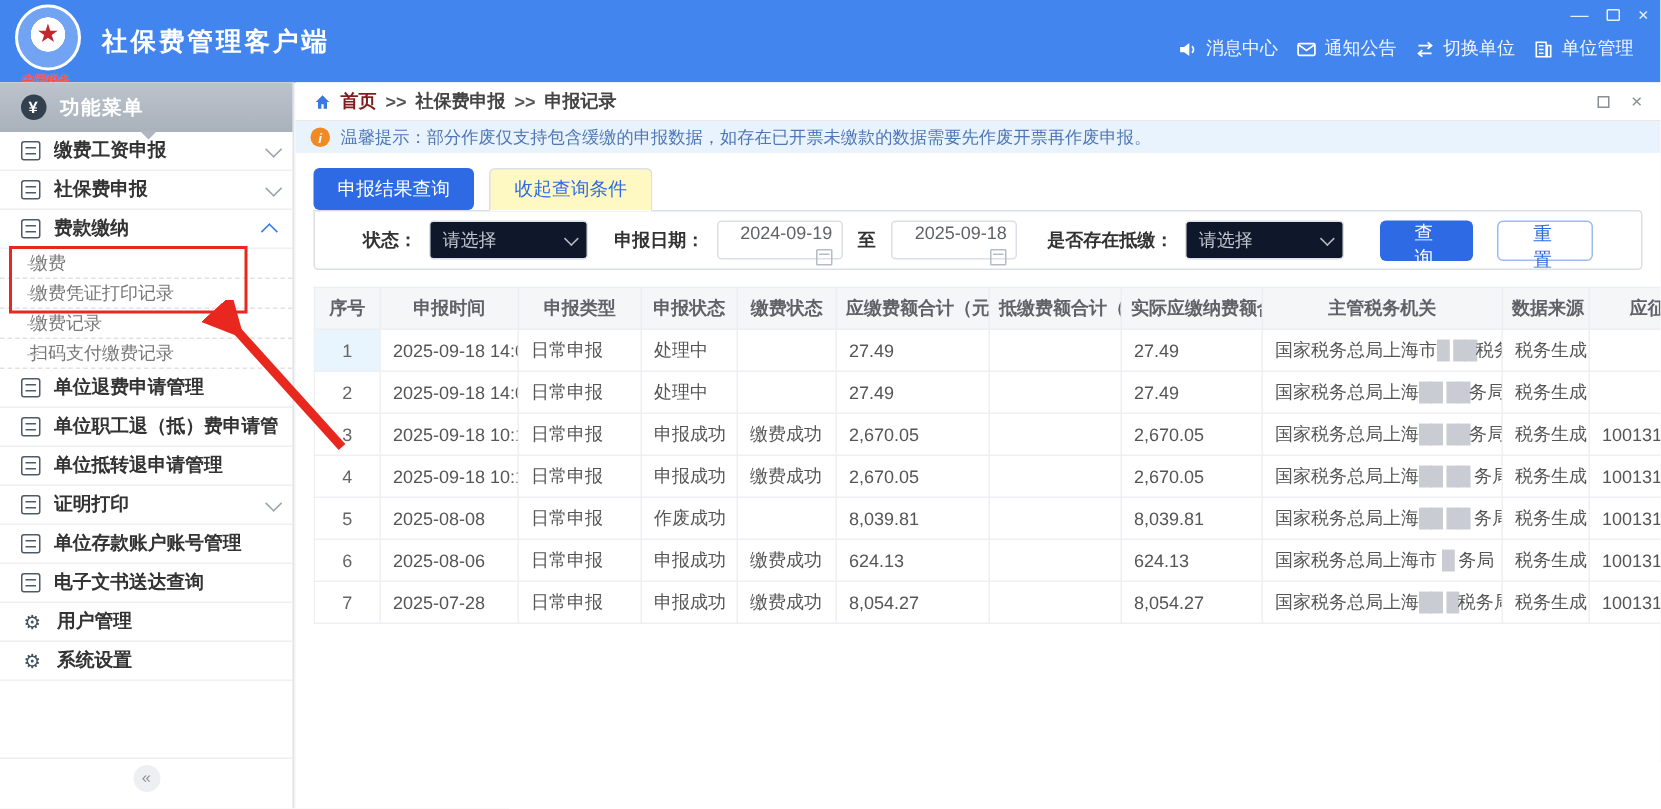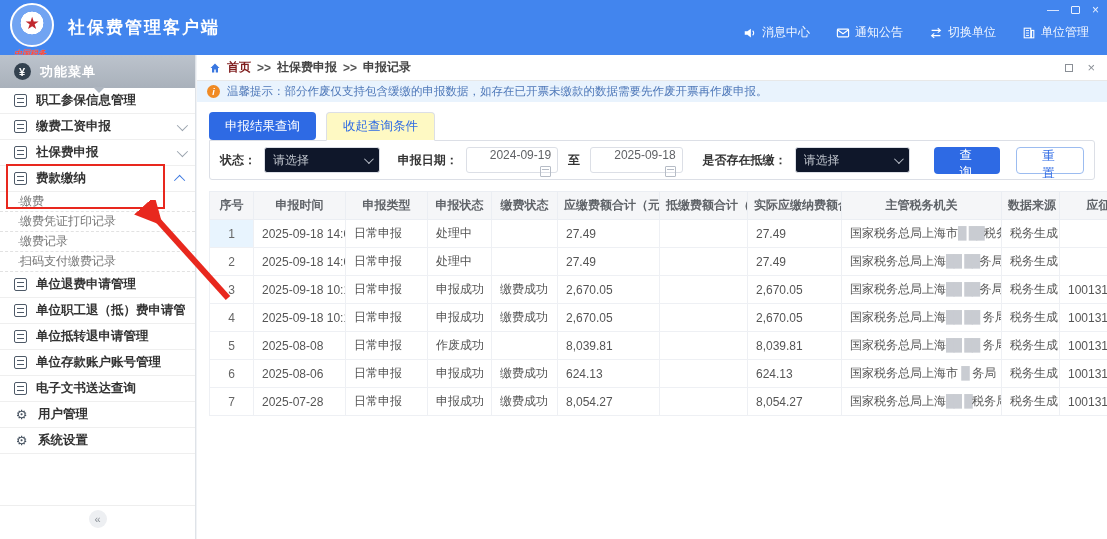--- a/index.html
+++ b/index.html
@@ -10,21 +10,21 @@
   
   .top { position:absolute; left:0; top:0; width:1107px; height:55px; background:#4285ee; color:#fff; }
   .winctl { position:absolute; right:8px; top:4px; display:flex; gap:12px; align-items:center; color:#eaf1ff; font-size:12px; }
   .winctl span { cursor:pointer; line-height:12px; }
   .maxbox { display:inline-block; width:9px; height:8px; border:1.2px solid #eaf1ff; border-radius:1px; }
   .brand { position:absolute; left:10px; top:3px; display:flex; align-items:flex-start; }
   .logo { width:44px; height:44px; border-radius:50%; border:2px solid #fff; background:radial-gradient(circle at 50% 45%, #ffffff 0 38%, rgba(255,255,255,.25) 39% 100%); position:relative; }
   .logo .star { position:absolute; left:0; right:0; top:8px; text-align:center; color:#c1272d; font-size:17px; }
   .brand-sub { position:absolute; left:2px; top:43px; color:#ff4c3b; font-size:8px; font-style:italic; font-weight:bold; white-space:nowrap; text-shadow:0 0 1px rgba(255,255,255,.4); }
   .app-title { margin-left:14px; margin-top:13px; font-size:17px; font-weight:bold; letter-spacing:2px; }
-  .topbar-items { position:absolute; right:18px; top:24px; display:flex; gap:26px; align-items:center; }
+  .topbar-items { position:absolute; right:18px; top:24px; display:flex; gap:12px; align-items:center; }
   .tb-item { display:flex; align-items:center; gap:5px; font-size:12px; color:#f2f7ff; cursor:pointer; }
   .tb-item svg { display:block; }
 
   
   .sidebar { position:absolute; left:0; top:55px; width:196px; bottom:0; background:#fff; border-right:1px solid #dfe3e8; }
   .sb-head { height:33px; background:linear-gradient(#bcc3cc,#a9b1bb); color:#fff; display:flex; align-items:center; padding-left:14px; gap:9px; font-size:13px; font-weight:bold; letter-spacing:1px; position:relative; }
   .sb-head .coin { width:17px; height:17px; border-radius:50%; background:#33414f; color:#fff; font-size:11px; display:flex; align-items:center; justify-content:center; font-weight:bold; }
   .sb-head .notch { position:absolute; left:50%; bottom:-5px; margin-left:-5px; width:0; height:0; border-left:6px solid transparent; border-right:6px solid transparent; border-top:6px solid #aeb6c0; }
   .sb-menu { position:absolute; top:33px; left:0; right:0; bottom:36px; overflow:hidden; }
   .sb-item { height:26px; display:flex; align-items:center; padding:0 10px 0 14px; gap:9px; border-bottom:1px solid #efefef; cursor:pointer; }
@@ -51,21 +51,21 @@
   .crumb-right { margin-left:auto; display:flex; gap:14px; align-items:center; color:#8a8f96; }
   .crumb-right .pbox { width:8px; height:8px; border:1.3px solid #8a8f96; display:inline-block; cursor:pointer; }
   .crumb-right .px { font-size:13px; font-weight:normal; cursor:pointer; line-height:10px; }
   .tipbar { height:21px; background:#e9f3fd; display:flex; align-items:center; padding:0 10px; gap:7px; font-size:11.5px; color:#4d77b8; }
   .tip-i { width:13px; height:13px; border-radius:50%; background:#f08a24; color:#fff; font-size:9px; font-style:italic; font-weight:bold; display:flex; align-items:center; justify-content:center; flex:none; }
 
   .content { padding:10px 12px 0 12px; }
   .tabs { display:flex; align-items:flex-end; gap:10px; position:relative; z-index:2; }
   .tab-primary { background:#2e6ae4; color:#fff; border:none; border-radius:4px; height:28px; padding:0 16px; font-size:12.5px; cursor:pointer; font-family:inherit; }
   .tab-plain { background:#fef9c3; color:#2e6ae4; border:1px solid #dcdfe6; border-bottom:1px solid #fff; border-radius:4px 4px 0 0; height:29px; margin-bottom:-1px; padding:0 16px; font-size:12.5px; cursor:pointer; font-family:inherit; }
-  .filterbox { border:1px solid #dcdfe6; border-radius:0 3px 3px 3px; height:40px; display:flex; align-items:center; padding:0 10px; gap:8px; background:#fff; position:relative; z-index:1; }
+  .filterbox { border:1px solid #dcdfe6; border-radius:0 3px 3px 3px; height:40px; display:flex; align-items:center; padding:0 32px; gap:8px; background:#fff; position:relative; z-index:1; }
   .flabel { font-weight:bold; color:#333; white-space:nowrap; }
   .select { width:120px; height:26px; border:1px solid #dcdfe6; border-radius:3px; display:flex; align-items:center; padding:0 8px; color:#bfc4cc; background:#0f172a; cursor:pointer; }
   .select .sval { flex:1; white-space:nowrap; overflow:hidden; }
   .select .schev { width:7px; height:7px; border-right:1.3px solid #b6bcc6; border-bottom:1.3px solid #b6bcc6; transform:rotate(45deg) translateY(-2px); }
   .datein { width:96px; height:26px; border:1px solid #dcdfe6; border-radius:3px; display:flex; align-items:flex-end; padding:0 6px; gap:4px; color:#606266; background:#fff; cursor:pointer;flex-direction:column; }
   .datein .dval { flex:1; font-size:12px; }
   .cal { width:11px; height:11px; border:1.2px solid #b6bcc6; border-radius:1px; position:relative; flex:none; }
   .cal::before { content:""; position:absolute; left:1px; right:1px; top:2px; height:1.2px; background:#b6bcc6; }
   .zhi { color:#333; font-weight:bold; padding:0 2px; }
   .btn-primary { background:#2e6ae4; color:#fff; border:none; border-radius:4px; height:27px; padding:0 15px; font-size:12.5px; margin-left:16px; cursor:pointer; letter-spacing:3px; font-family:inherit; }
@@ -146,24 +146,20 @@
 
   <div class="sidebar">
     <div class="sb-head">
       <span class="coin">¥</span>
       <span>功能菜单</span>
       <span class="notch"></span>
     </div>
     <div class="sb-menu" id="sb-menu">
         <div class="sb-item">
           <span class="ic-box"></span>
-          <span class="sb-label">职工参保信息管理</span>
-        </div>
-        <div class="sb-item">
-          <span class="ic-box"></span>
           <span class="sb-label">缴费工资申报</span>
           <span class="chev down"></span>
         </div>
         <div class="sb-item">
           <span class="ic-box"></span>
           <span class="sb-label">社保费申报</span>
           <span class="chev down"></span>
         </div>
         <div class="sb-item">
           <span class="ic-box"></span>
@@ -180,20 +176,25 @@
           <span class="ic-box"></span>
           <span class="sb-label">单位退费申请管理</span>
         </div>
         <div class="sb-item">
           <span class="ic-box"></span>
           <span class="sb-label">单位职工退（抵）费申请管理</span>
         </div>
         <div class="sb-item">
           <span class="ic-box"></span>
           <span class="sb-label">单位抵转退申请管理</span>
+        </div>
+        <div class="sb-item">
+          <span class="ic-box"></span>
+          <span class="sb-label">证明打印</span>
+          <span class="chev down"></span>
         </div>
         <div class="sb-item">
           <span class="ic-box"></span>
           <span class="sb-label">单位存款账户账号管理</span>
         </div>
         <div class="sb-item">
           <span class="ic-box"></span>
           <span class="sb-label">电子文书送达查询</span>
         </div>
         <div class="sb-item">

